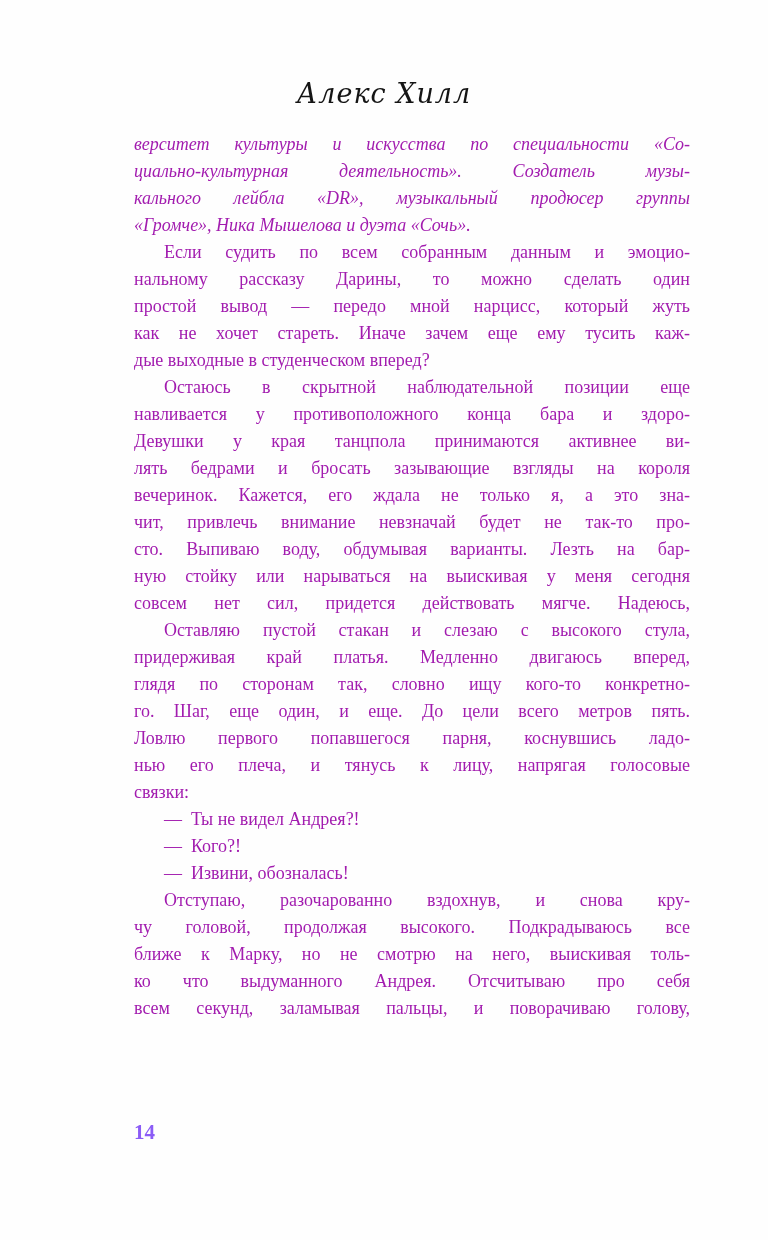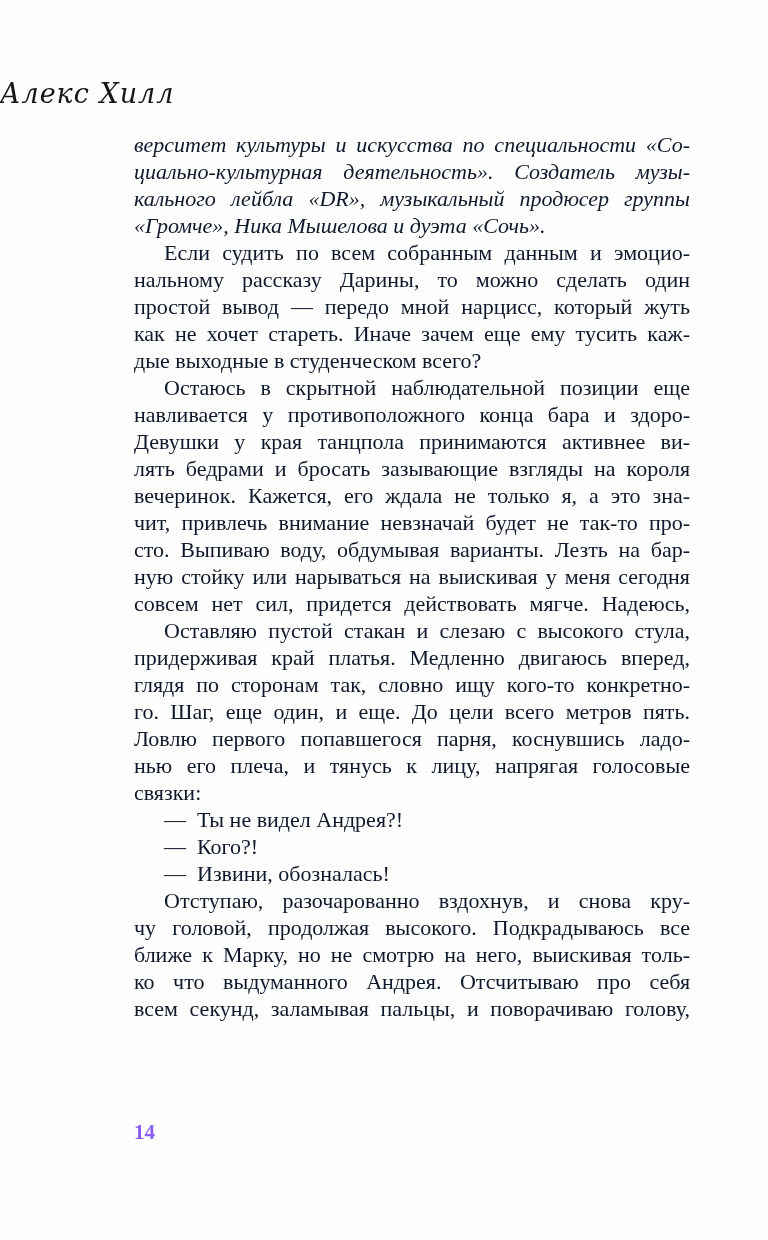--- a/index.html
+++ b/index.html
@@ -14,47 +14,47 @@
     background: #fefefe;
     color: #121212;
     font-family: "Liberation Serif", "DejaVu Serif", serif;
     overflow: hidden;
   }
   .running-head {
     position: absolute;
     top: 78px;
     left: 0;
     width: 100%;
-    text-align: left;
+    text-align: center;
     font-family: "DejaVu Serif", "Liberation Serif", serif;
     font-style: italic;
     font-size: 27px;
     letter-spacing: 1px;
     color: #151515;
   }
   .text-block {
     position: absolute;
     top: 131px;
     left: 134px;
     width: 556px;
   }
   .para {
     margin: 0;
     padding: 0;
   }
   .para.italic .line {
     font-style: italic;
   }
   .line {
-    font-size: 22px;
+    font-size: 18px;
     line-height: 27px;
     text-align: justify;
     text-align-last: justify;
     white-space: normal;
-    color: #0f172a;
+    color: #a21caf;
   }
   .line.nojust {
     text-align: right;
     text-align-last: left;
   }
   .line.indent {
     text-indent: 30px;
   }
   .page-number {
     position: absolute;
@@ -76,21 +76,21 @@
         <div class="line">верситет культуры и искусства по специальности «Со-</div>
         <div class="line">циально-культурная деятельность». Создатель музы-</div>
         <div class="line">кального лейбла «DR», музыкальный продюсер группы</div>
         <div class="line nojust">«Громче», Ника Мышелова и дуэта «Сочь».</div>
       </div>
       <div class="para normal">
         <div class="line indent">Если судить по всем собранным данным и эмоцио-</div>
         <div class="line">нальному рассказу Дарины, то можно сделать один</div>
         <div class="line">простой вывод — передо мной нарцисс, который жуть</div>
         <div class="line">как не хочет стареть. Иначе зачем еще ему тусить каж-</div>
-        <div class="line nojust">дые выходные в студенческом всего?</div>
+        <div class="line nojust">дые выходные в студенческом вперед?</div>
       </div>
       <div class="para normal">
         <div class="line indent">Остаюсь в скрытной наблюдательной позиции еще</div>
         <div class="line">навливается у противоположного конца бара и здоро-</div>
         <div class="line">Девушки у края танцпола принимаются активнее ви-</div>
         <div class="line">лять бедрами и бросать зазывающие взгляды на короля</div>
         <div class="line">вечеринок. Кажется, его ждала не только я, а это зна-</div>
         <div class="line">чит, привлечь внимание невзначай будет не так-то про-</div>
         <div class="line">сто. Выпиваю воду, обдумывая варианты. Лезть на бар-</div>
         <div class="line">ную стойку или нарываться на выискивая у меня сегодня</div>

